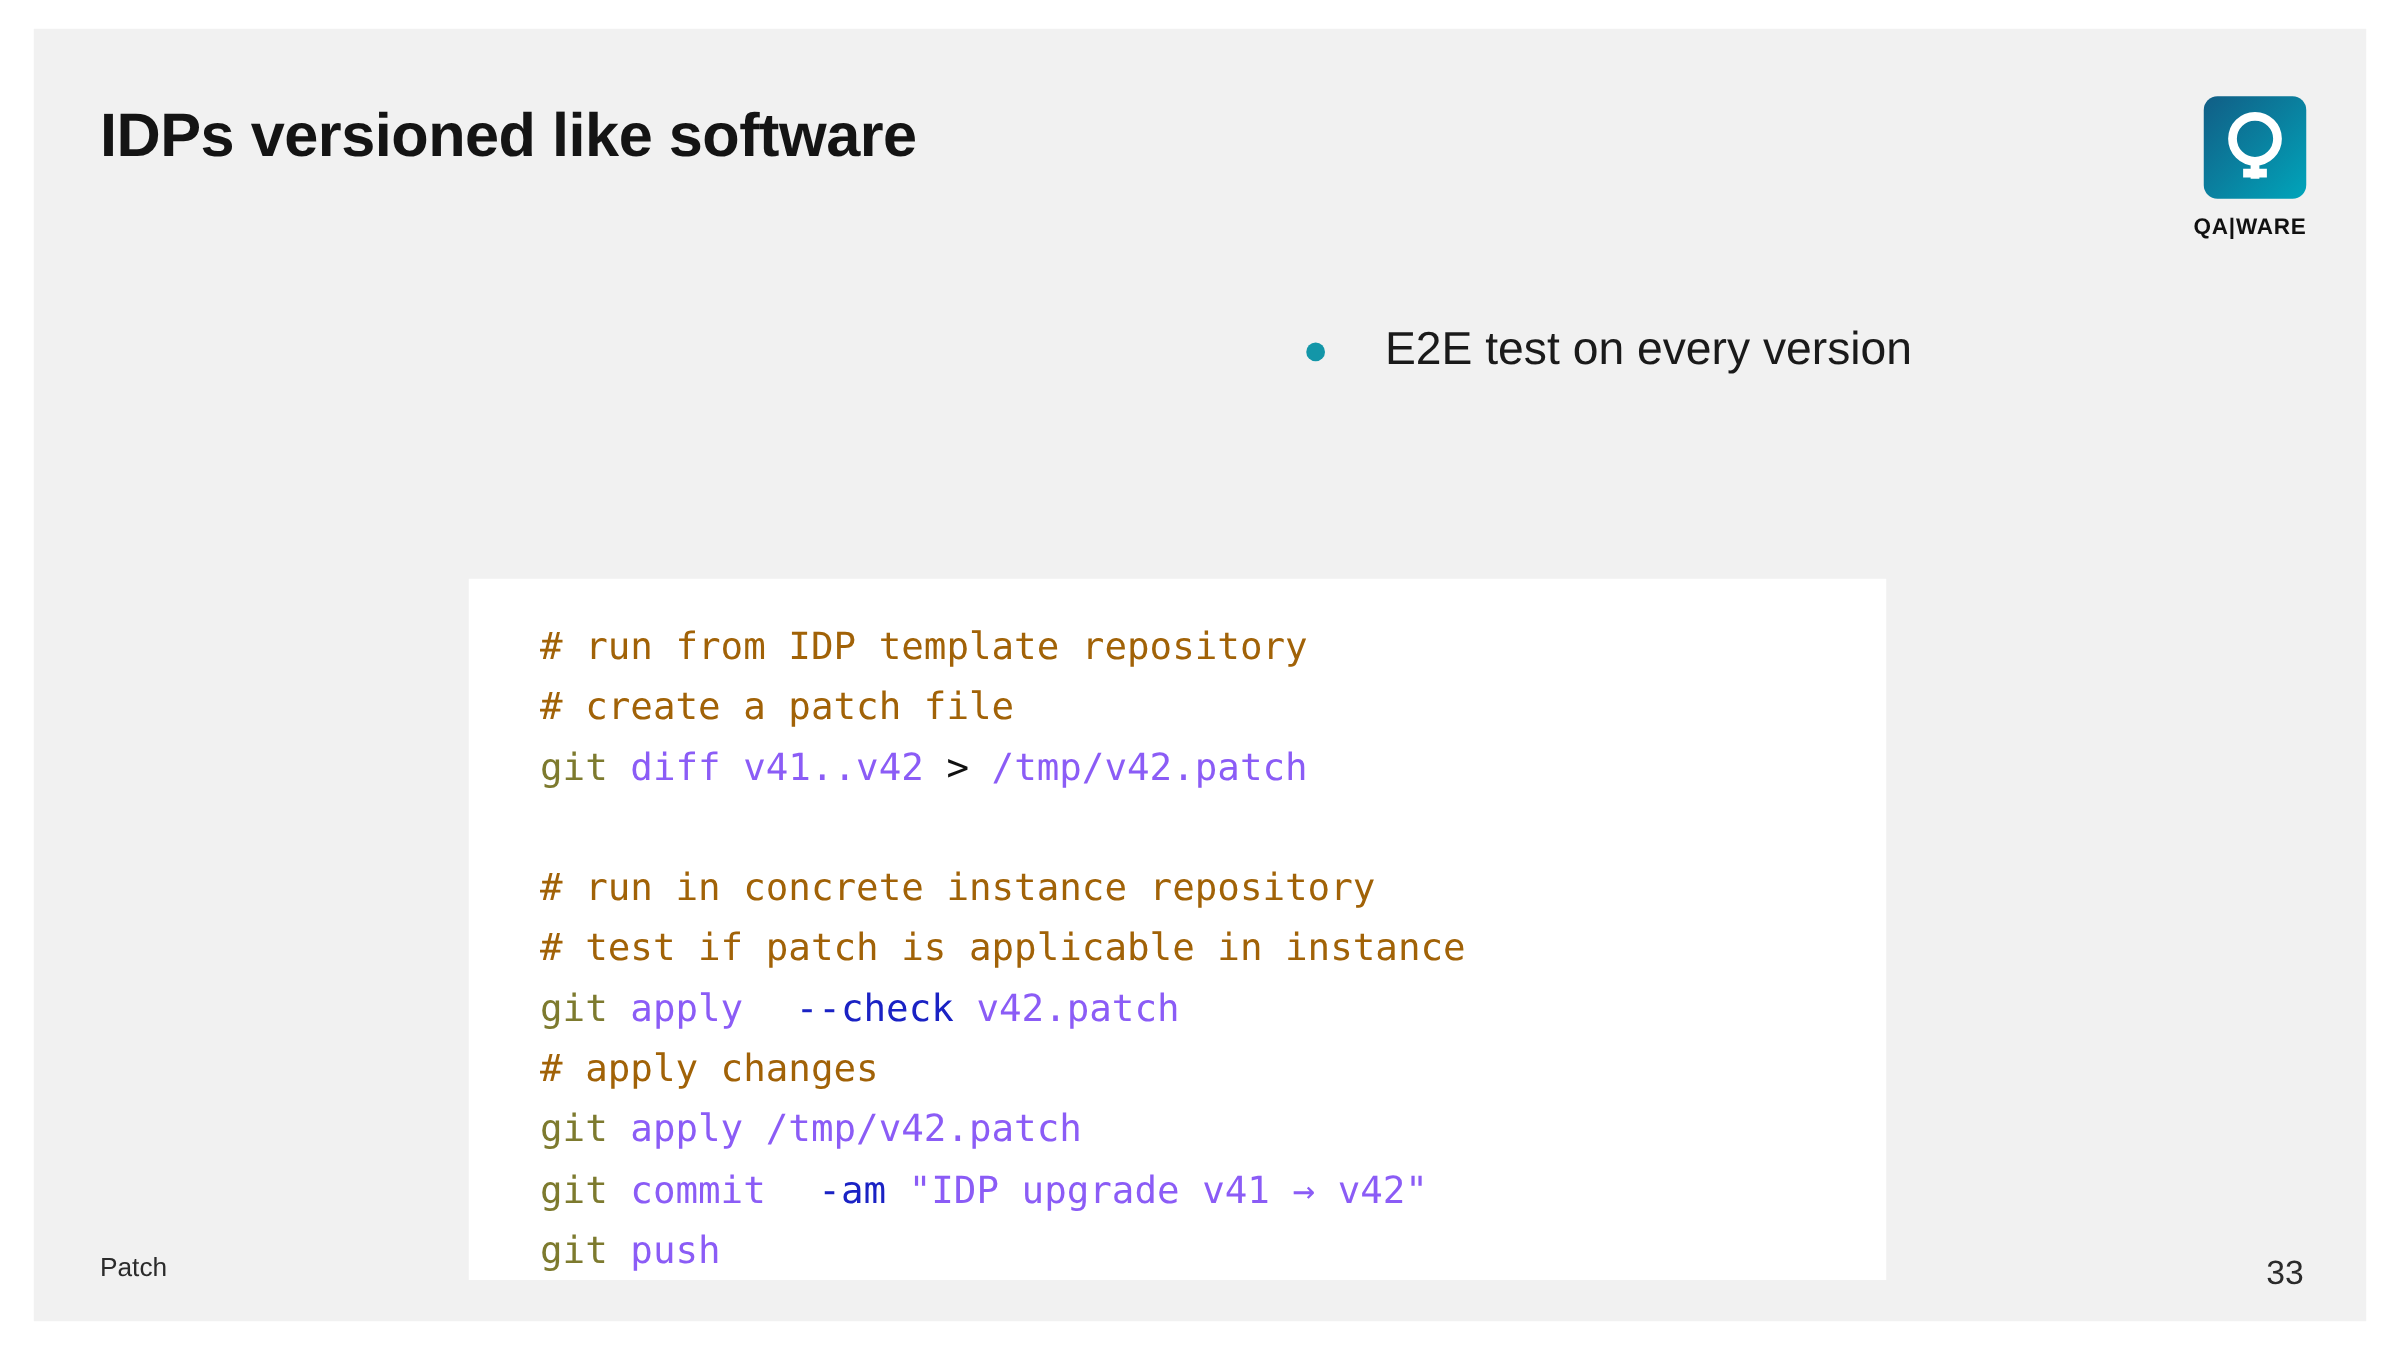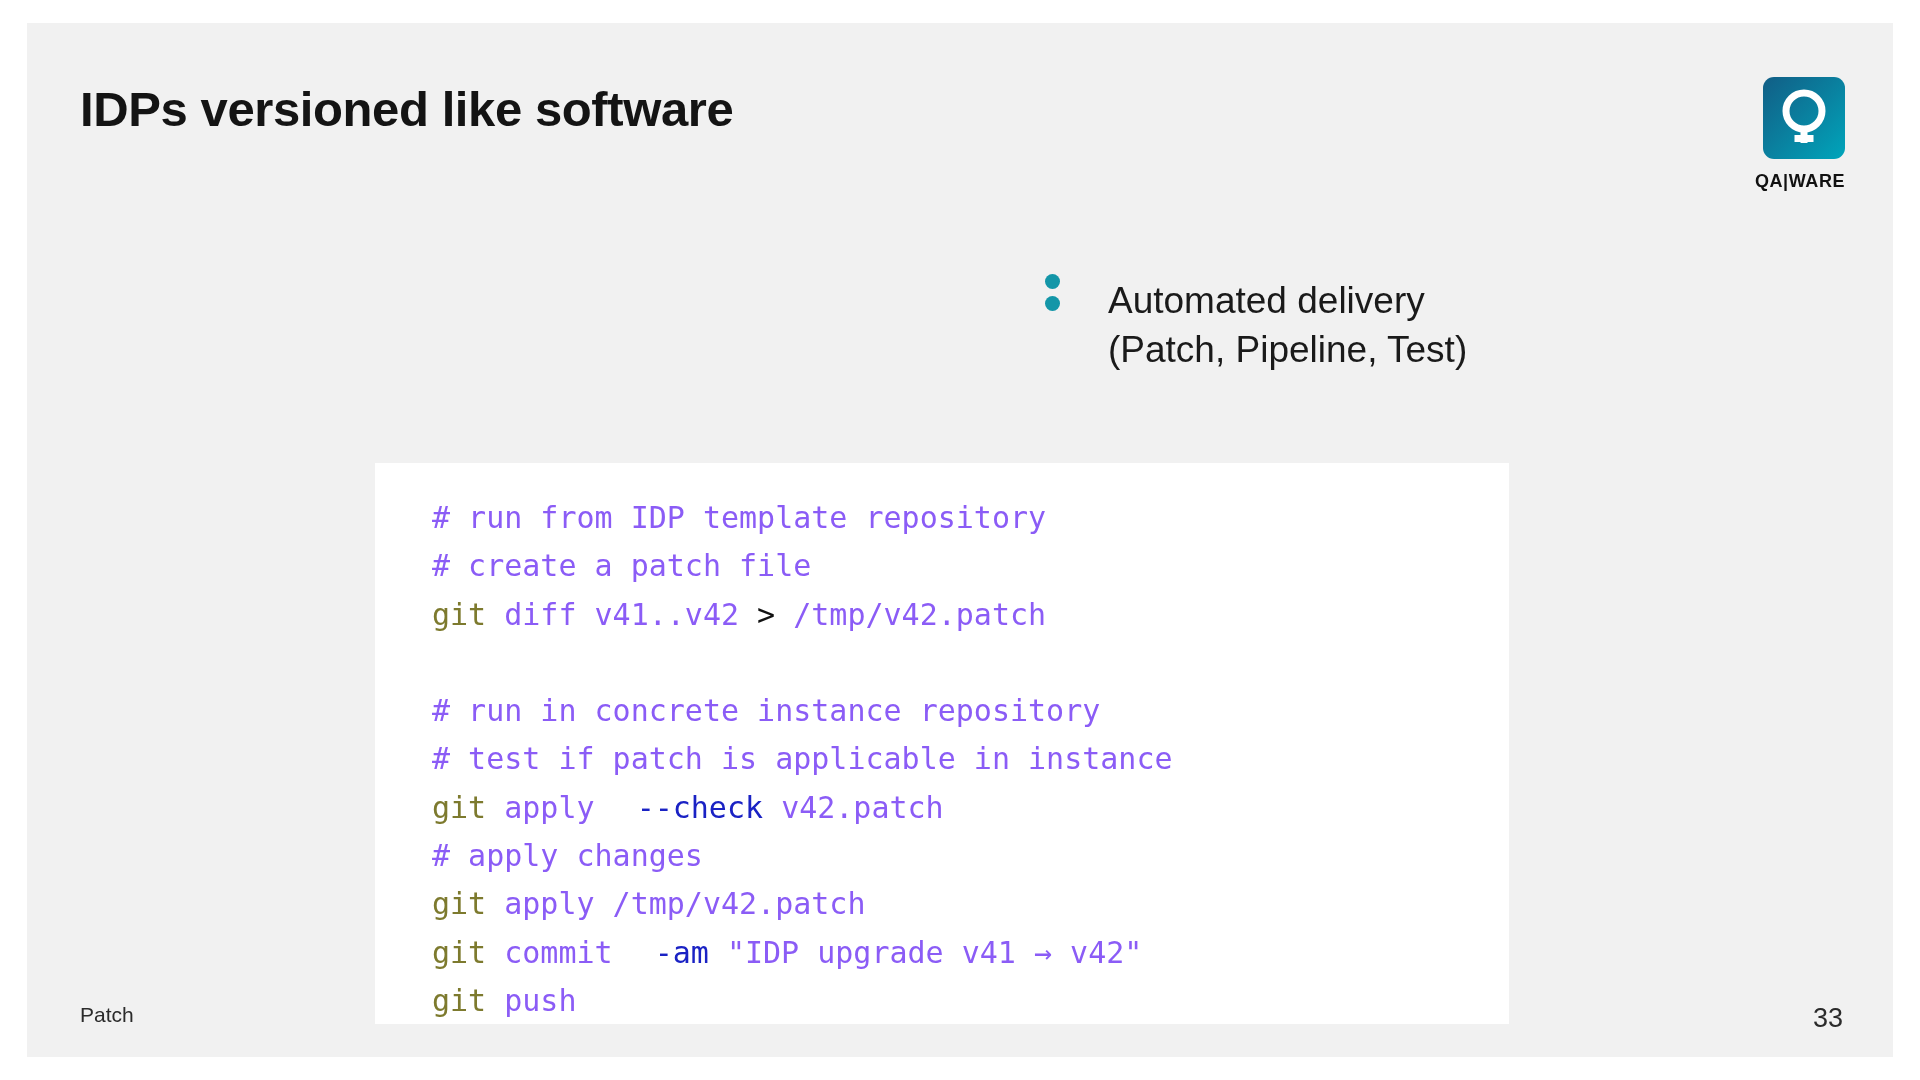--- a/index.html
+++ b/index.html
@@ -104,21 +104,21 @@
   #code-lines {
     position: absolute;
     left: 57px;
     top: 31px;
     font-family: "DejaVu Sans Mono", "Liberation Mono", monospace;
     font-size: 30px;
     line-height: 48.3px;
     white-space: pre;
   }
   .code-line { min-height: 48.3px; }
-  .tok-comment { color: #8b5cf6; }
+  .tok-comment { color: #a16207; }
   .tok-cmd     { color: #7d7a2e; }
   .tok-sub     { color: #8b5cf6; }
   .tok-flag    { color: #1a22c4; margin-left: 24px; }
   .tok-plain   { color: #111111; }
 
   
   #footer-brand {
     position: absolute;
     left: 53px;
     top: 980px;
@@ -150,25 +150,21 @@
     </div>
     <div id="logo-wordmark">QA|WARE</div>
   </div>
 
   <div id="slide-title">IDPs versioned like software</div>
 
 
   <div class="bullet-col" id="bullets-right">
     <div class="bullet-item">
       <span class="bullet-dot"></span>
-    </div>
-    <div class="bullet-item">
-      <span class="bullet-dot"></span>
-      <span class="bullet-text">Automated delivery
-(Patch, Pipeline, Test)</span>
+      <span class="bullet-text">E2E test on every version</span>
     </div>
   </div>
 
   <div id="code-block">
     <div id="code-lines"><div class="code-line"><span class="tok-comment"># run from IDP template repository</span></div><div class="code-line"><span class="tok-comment"># create a patch file</span></div><div class="code-line"><span class="tok-cmd">git</span><span class="tok-plain"> </span><span class="tok-sub">diff v41..v42</span><span class="tok-plain"> &gt; </span><span class="tok-sub">/tmp/v42.patch</span></div><div class="code-line">&nbsp;</div><div class="code-line"><span class="tok-comment"># run in concrete instance repository</span></div><div class="code-line"><span class="tok-comment"># test if patch is applicable in instance</span></div><div class="code-line"><span class="tok-cmd">git</span><span class="tok-plain"> </span><span class="tok-sub">apply</span><span class="tok-plain"> </span><span class="tok-flag">--check</span><span class="tok-plain"> </span><span class="tok-sub">v42.patch</span></div><div class="code-line"><span class="tok-comment"># apply changes</span></div><div class="code-line"><span class="tok-cmd">git</span><span class="tok-plain"> </span><span class="tok-sub">apply /tmp/v42.patch</span></div><div class="code-line"><span class="tok-cmd">git</span><span class="tok-plain"> </span><span class="tok-sub">commit</span><span class="tok-plain"> </span><span class="tok-flag">-am</span><span class="tok-plain"> </span><span class="tok-sub">"IDP upgrade v41 → v42"</span></div><div class="code-line"><span class="tok-cmd">git</span><span class="tok-plain"> </span><span class="tok-sub">push</span></div></div>
   </div>
 
   <div id="footer-brand">Patch</div>
   <div id="footer-page">33</div>
 

